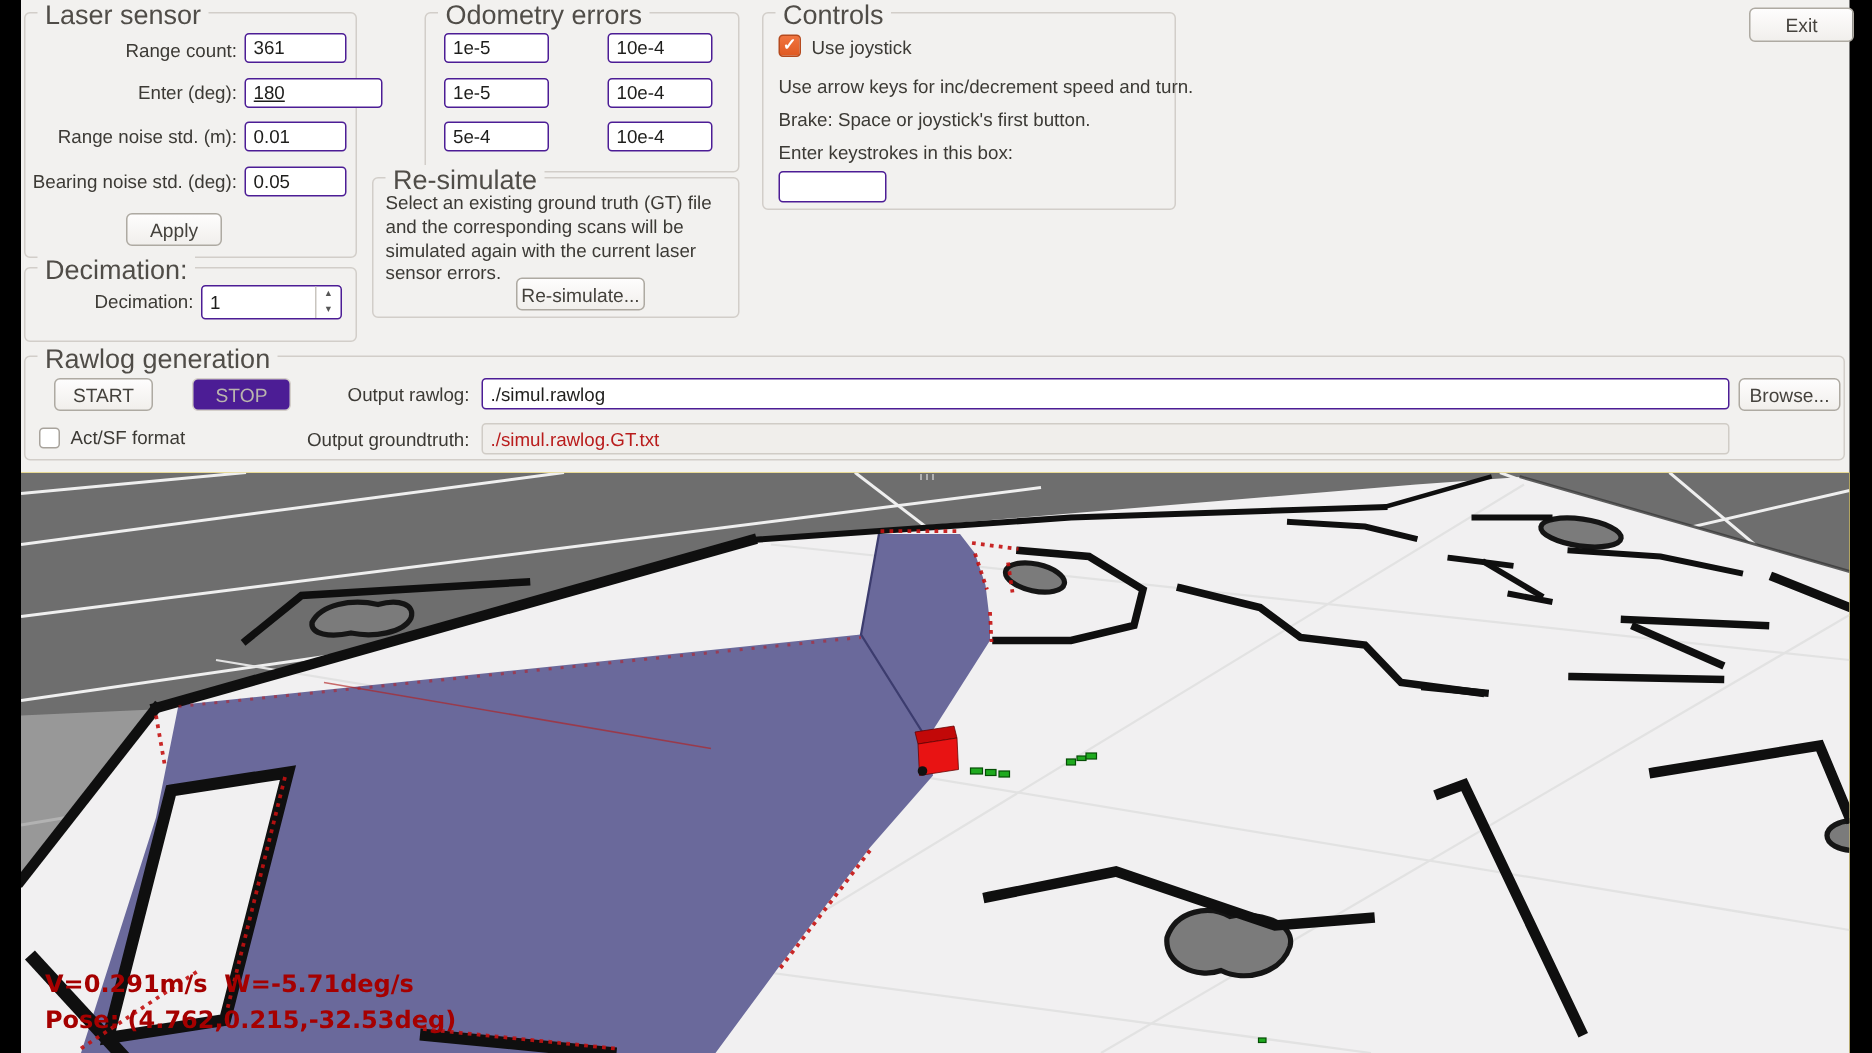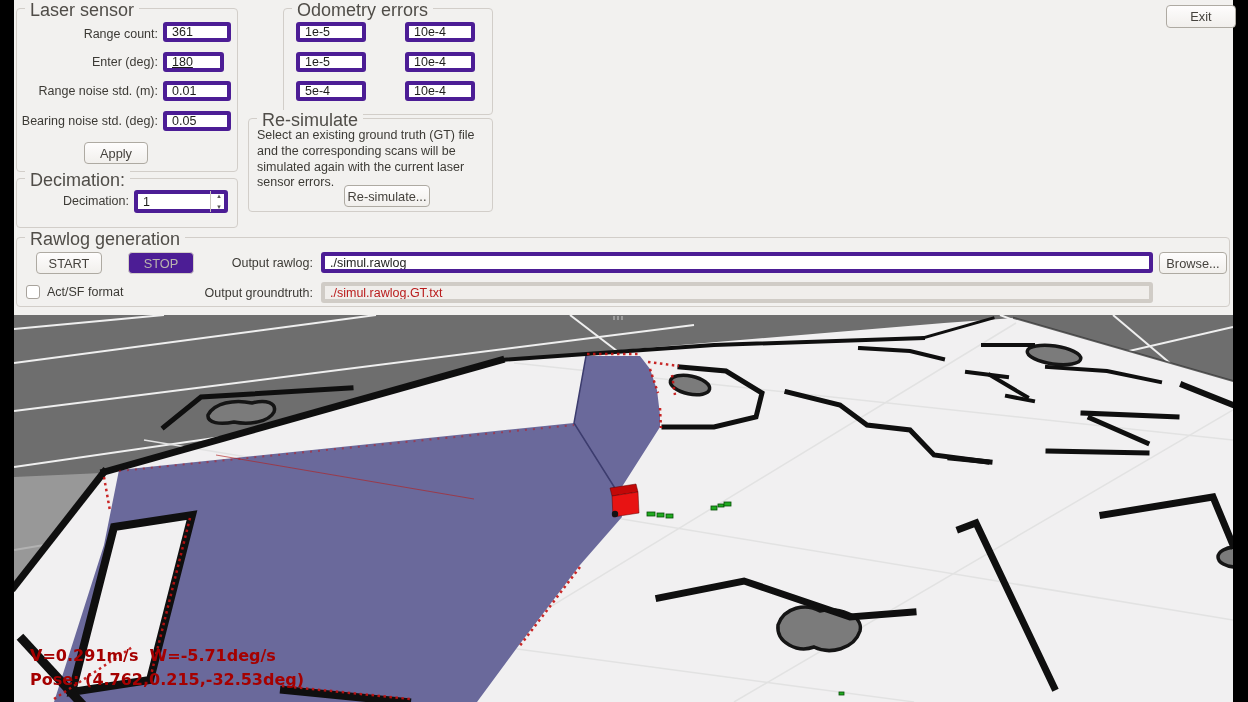--- a/index.html
+++ b/index.html
@@ -8,21 +8,21 @@
   #stage { position:relative; width:1248px; height:702px; background:#000; overflow:hidden; }
   #app { position:absolute; left:14px; top:0; width:1219px; height:702px; background:#f2f1ef; }
 
   .gbox { position:absolute; border:1px solid #d2cec9; border-radius:4px; }
   .gbox .legend { position:absolute; top:-9px; left:8px; background:#f2f1ef; padding:0 5px;
                   font-size:18px; color:#504d48; white-space:nowrap; }
 
   .lbl { position:absolute; font-size:12.5px; color:#3c3a35; white-space:nowrap; }
   .lbl.r { text-align:right; }
 
-  .txt { position:absolute; border:4px solid #4c1d95; border-radius:3px; background:#fff;
+  .txt { position:absolute; border:1px solid #4c1d95; border-radius:3px; background:#fff;
          font:12.5px "Liberation Sans", sans-serif; color:#1e1e1c; padding:0 5px; outline:none; }
   .txt.disabled { background:#f0eeeb; border-color:#d0ccc6; color:#b91c1c; }
 
   .btn { position:absolute; border:1px solid #aeaaa2; border-radius:4px;
          background:linear-gradient(#fefdfd,#f1efec); font:12.8px "Liberation Sans", sans-serif;
          color:#454younger;
          color:#45423d; cursor:pointer; }
   .btn.disabled { color:#bab5ae; background:#4c1d95; border-color:#d4cfc9; cursor:default; }
 
   .cb { position:absolute; width:15px; height:15px; border-radius:3px; }
@@ -41,21 +41,21 @@
 <body>
 
 <div id="stage">
 <div id="app">
 
   <div class="gbox" style="left:2px; top:8px; width:222px; height:164px;">
     <span class="legend">Laser sensor</span>
     <div class="lbl r" style="left:2px; top:18px; width:139px;">Range count:</div>
     <input class="txt" style="left: 146px; top: 13px; width: 68px; height: 20px;" value="361">
     <div class="lbl r" style="left:2px; top:46px; width:139px;">Enter (deg):</div>
-    <input class="txt" style="left: 146px; top: 43px; width: 61px; height: 20px; text-decoration: underline;" value="180">
+    <input class="txt" style="left: 146px; top: 43px; width: 92px; height: 20px; text-decoration: underline;" value="180">
     <div class="lbl r" style="left:2px; top:75px; width:139px;">Range noise std. (m):</div>
     <input class="txt" style="left: 146px; top: 72px; width: 68px; height: 20px;" value="0.01">
     <div class="lbl r" style="left:2px; top:105px; width:139px;">Bearing noise std. (deg):</div>
     <input class="txt" style="left: 146px; top: 102px; width: 68px; height: 20px;" value="0.05">
     <button class="btn" style="left:67px; top:133px; width:64px; height:22px;">Apply</button>
   </div>
 
   <div class="gbox" style="left:2px; top:178px; width:222px; height:50px;">
     <span class="legend">Decimation:</span>
     <div class="lbl r" style="left:2px; top:15px; width:110px;">Decimation:</div>
@@ -75,20 +75,29 @@
     <input class="txt" style="left: 12px; top: 72px; width: 70px; height: 20px;" value="5e-4">
     <input class="txt" style="left: 121px; top: 72px; width: 70px; height: 20px;" value="10e-4">
   </div>
 
   <div class="gbox" style="left:234px; top:118px; width:245px; height:94px;">
     <span class="legend">Re-simulate</span>
     <div class="lbl" style="left:8px; top:9px; width:230px; white-space:normal; line-height:1.26;">Select an existing ground truth (GT) file and the corresponding scans will be simulated again with the current laser sensor errors.</div>
     <button class="btn" style="left:95px; top:66px; width:86px; height:22px;">Re-simulate...</button>
   </div>
 
+  <div class="gbox" style="left:494px; top:8px; width:276px; height:132px;">
+    <span class="legend">Controls</span>
+    <span class="cb checked" style="left:10px; top:14px;"><span>✓</span></span>
+    <div class="lbl" style="left:32px; top:16px;">Use joystick</div>
+    <div class="lbl" style="left:10px; top:42px;">Use arrow keys for inc/decrement speed and turn.</div>
+    <div class="lbl" style="left:10px; top:64px;">Brake: Space or joystick's first button.</div>
+    <div class="lbl" style="left:10px; top:86px;">Enter keystrokes in this box:</div>
+    <input class="txt" style="left: 10px; top: 105px; width: 72px; height: 21px;" value="">
+  </div>
 
   <button class="btn" style="left:1152px; top:5px; width:70px; height:23px;">Exit</button>
 
   <div class="gbox" style="left:2px; top:237px; width:1214px; height:70px;">
     <span class="legend">Rawlog generation</span>
     <button class="btn" style="left:19px; top:14px; width:66px; height:22px;">START</button>
     <button class="btn disabled" style="left:111px; top:14px; width:66px; height:22px;" disabled="">STOP</button>
     <div class="lbl r" style="left:170px; top:18px; width:126px;">Output rawlog:</div>
     <input class="txt" style="left: 304px; top: 14px; width: 832px; height: 21px;" value="./simul.rawlog">
     <button class="btn" style="left:1142px; top:14px; width:68px; height:22px;">Browse...</button>

